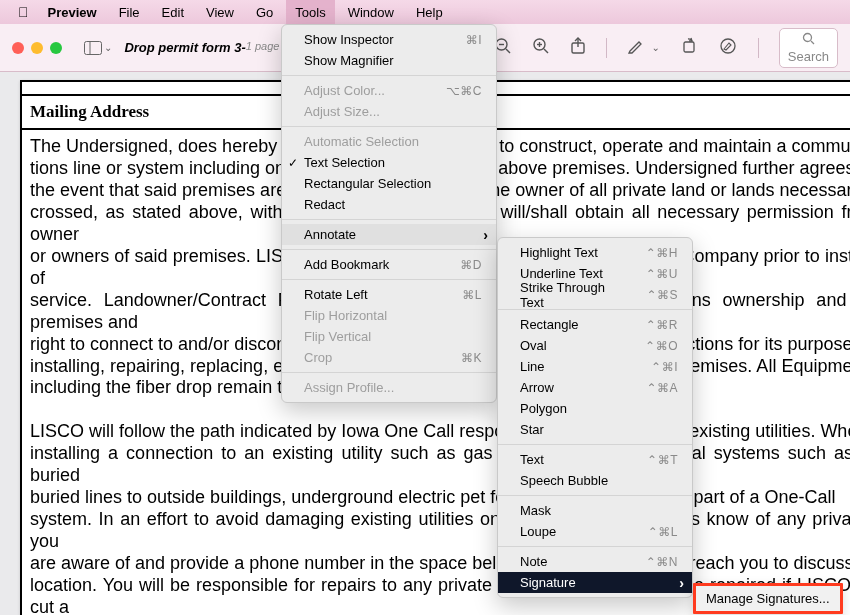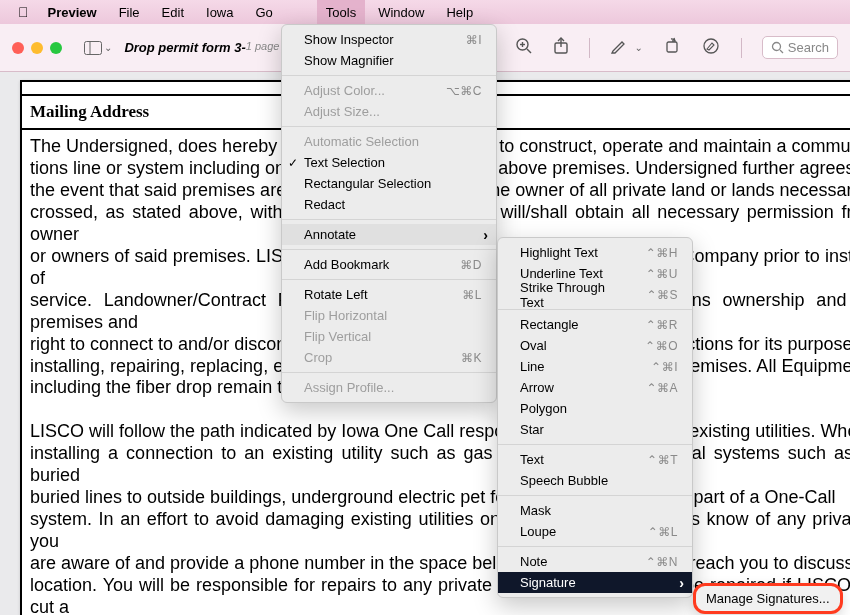--- a/index.html
+++ b/index.html
@@ -3,70 +3,70 @@
 <meta charset="utf-8">
 <style>
 * { box-sizing: border-box; margin: 0; padding: 0; font-family: -apple-system, "Helvetica Neue", Arial, sans-serif; }
 body { width: 850px; height: 615px; overflow: hidden; background: #f2f2f4; position: relative; }
 
 
 .menubar { height: 24px; background: linear-gradient(#f5d9e8, #edc8dc); display: flex; align-items: center; font-size: 13px; padding-left: 12px; gap: 4px; }
 .menubar .apple { font-size: 14px; padding: 0 6px; }
 .menubar .item { padding: 7px 9px; height: 100%; display: flex; align-items: center; }
 .menubar .item.bold { font-weight: 600; }
-.menubar .item.open { background: #e4b2cc; margin-left: 31px; }
+.menubar .item.open { background: #e4b2cc; }
 
 
 .toolbar { height: 48px; background: #f9eef4; border-bottom: 1px solid #d8bcc9; display: flex; align-items: center; padding: 0 12px; gap: 8px; }
 .traffic { display: flex; gap: 7px; margin-right: 10px; }
 .light { width: 12px; height: 12px; border-radius: 50%; }
 .red { background: #ff5f57; } .yellow { background: #febc2e; } .green { background: #28c840; }
 .sidebar-toggle { display: flex; align-items: center; gap: 2px; color: #666; padding: 0 4px; }
 .doc-info { display: flex; line-height: 1.2; font-style: italic; }
 .doc-title { font-size: 13px; font-weight: 600; }
 .doc-sub { font-size: 11px; color: #888; }
 .tool-spacer { flex: 1; }
 .tool-icons { display: flex; gap: 20px; color: #555; font-size: 16px; align-items: center; }
 .tool-sep { width: 1px; height: 20px; background: #d2b8c6; }
-.search-box { display: flex; align-items: center; gap: 4px; color: #888; font-size: 13px; border: 1px solid #d8bcc9; border-radius: 5px; padding: 3px 8px; background: #fff; }
+.search-box { display: flex; align-items: center; gap: 4px; color: #888; font-size: 13px; border: 1px solid #d8bcc9; border-radius: 5px; padding: 3px 8px; background: #fff; flex-direction: column; }
 
 
 .doc-area { position: absolute; top: 72px; left: 0; right: 0; bottom: 0; background: #eaeaec; overflow: hidden; }
 .page { position: absolute; top: 8px; left: 20px; width: 900px; background: #fff; box-shadow: 0 1px 3px rgba(0,0,0,0.15); padding: 0; }
 .doc-table td { border: 2px solid #000; padding: 4px 8px; font-family: "Times New Roman", serif; font-size: 18px; vertical-align: top; }
 .doc-table .hdr { font-weight: 700; font-size: 17px; padding: 6px 8px; }
 .doc-table .para { font-size: 18px; line-height: 1.22; text-align: justify; padding: 6px 8px; }
 
 
 .menu { position: absolute; background: #ececec; border: 1px solid #c9c9c9; border-radius: 6px; box-shadow: 0 8px 24px rgba(0,0,0,0.22); padding: 4px 0; font-size: 13px; }
 .menu .mi { display: flex; align-items: center; padding: 3px 14px 3px 22px; height: 21px; position: relative; }
 .menu .mi.disabled { color: #9e9e9e; }
 .menu .mi.highlight { background: #e0e0e0; }
 .menu .mi.selected { background: #0f172a; color: #fff; }
 .menu .check::before { content: "✓"; position: absolute; left: 6px; font-size: 12px; }
 .menu .arrow::after { content: "›"; position: absolute; right: 8px; font-size: 14px; font-weight: bold; }
 .menu .sc { margin-left: auto; color: #8a8a8a; font-size: 12px; padding-left: 20px; letter-spacing: 0.5px; }
 .menu hr { border: none; border-top: 1px solid #d4d4d4; margin: 4px 0; }
 
 
-.sig-flyout { position: absolute; background: #f1f1f1; border: 3px solid #ff3b1f; border-radius: 12px; padding: 5px 10px; font-size: 13px; box-shadow: 0 4px 12px rgba(0,0,0,0.15); }
+.sig-flyout { position: absolute; background: #f1f1f1; border: 3px solid #ff3b1f; border-radius: 1px; padding: 5px 10px; font-size: 13px; box-shadow: 0 4px 12px rgba(0,0,0,0.15); }
 
 .menu1 { top: 24px; left: 281px; width: 216px; }
 .menu2 { top: 237px; left: 497px; width: 196px; }
 .sig-flyout { top: 583px; left: 693px; }
 </style>
 </head>
 <body>
 
 <div class="menubar">
   <span class="apple"></span>
   <span class="item bold">Preview</span>
   <span class="item">File</span>
   <span class="item">Edit</span>
-  <span class="item">Iowa</span>
+  <span class="item">View</span>
   <span class="item">Go</span>
   <span class="item open">Tools</span>
   <span class="item">Window</span>
   <span class="item">Help</span>
 </div>
 
 <div class="toolbar">
   <div class="traffic">
     <div class="light red"></div>
     <div class="light yellow"></div>

